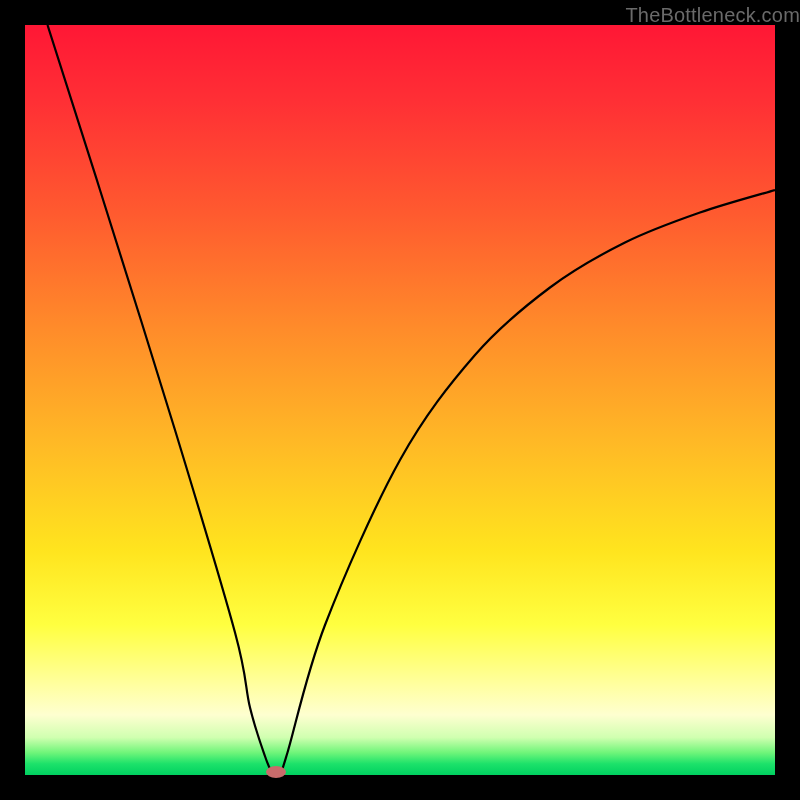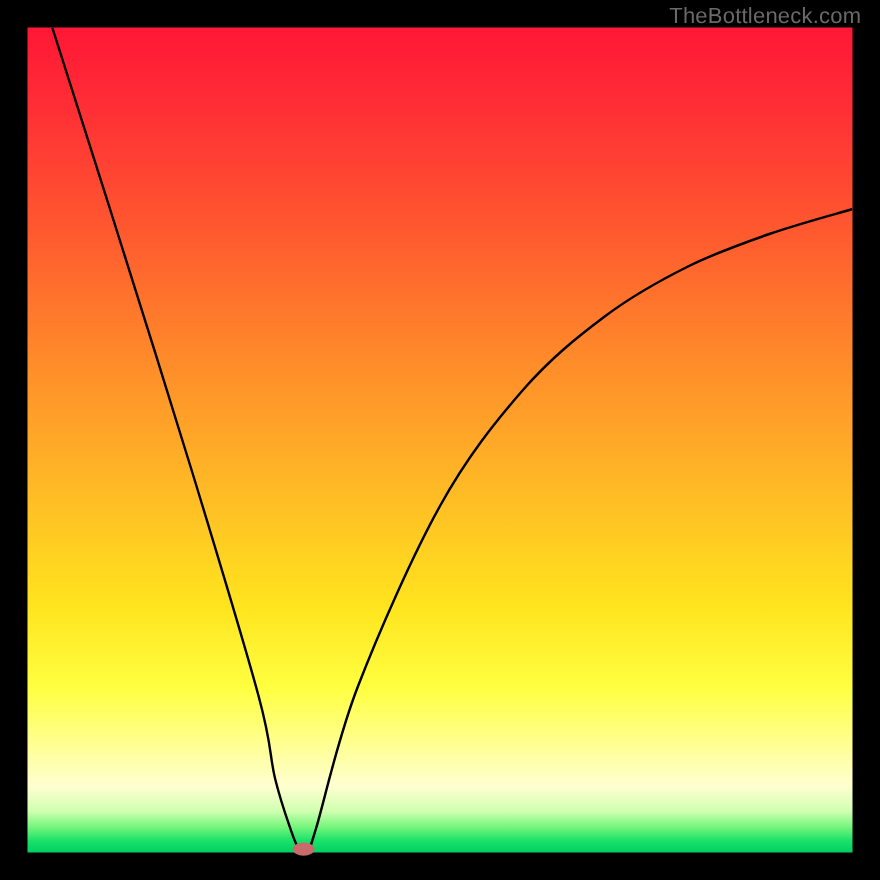--- a/index.html
+++ b/index.html
@@ -50,21 +50,21 @@
     transform: translate(-50%, -50%);
   }
   svg.curve {
     position: absolute;
     left: 0;
     top: 0;
   }
   .watermark {
     position: absolute;
     top: 4px;
-    right: 17px;
+    right: 0;
     color: #6a6a6a;
     font-size: 20px;
     font-weight: 500;
     letter-spacing: 0.2px;
   }
 </style>
 </head>
 <body>
 
 <div class="wrapper">

